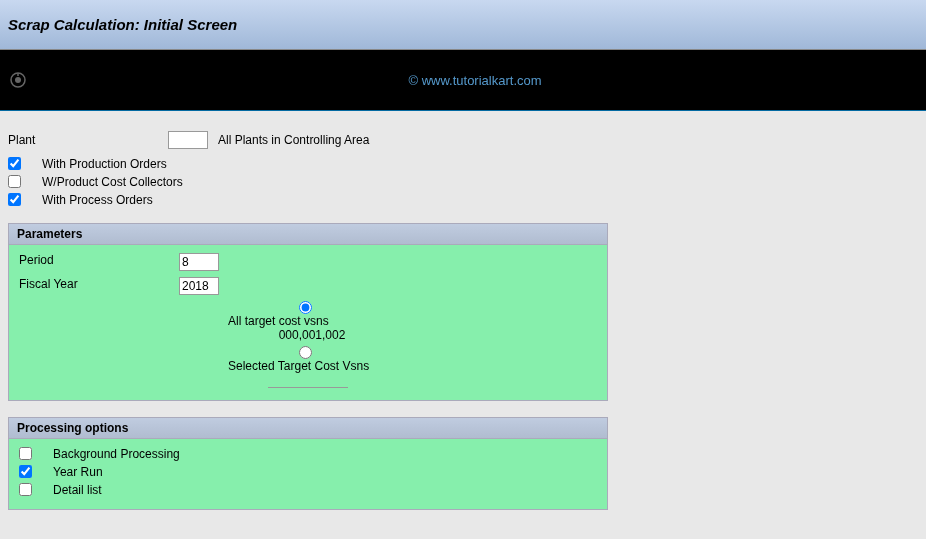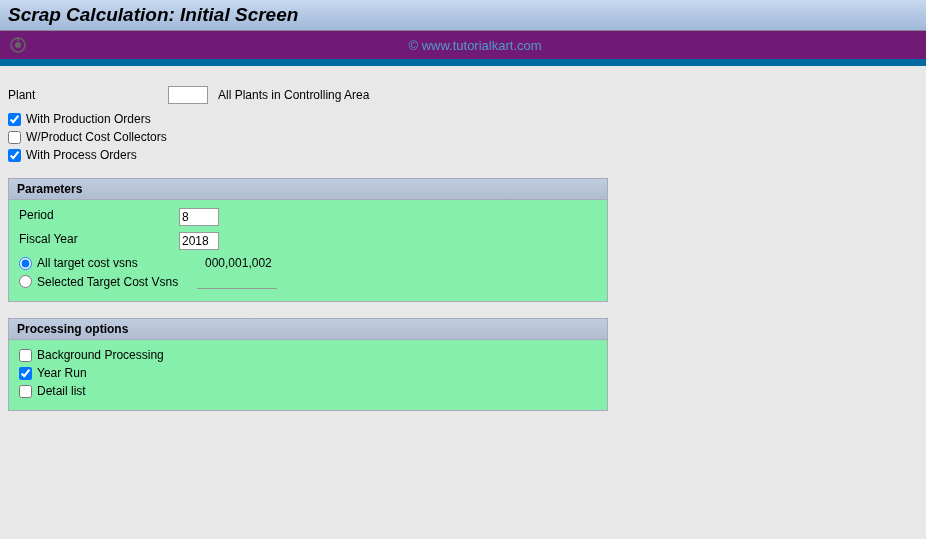--- a/index.html
+++ b/index.html
@@ -4,32 +4,32 @@
   <style>
     * { box-sizing: border-box; margin: 0; padding: 0; }
     body {
       font-family: Arial, sans-serif;
       font-size: 12px;
       background: #e8e8e8;
       color: #000;
     }
     .title-bar {
       background: linear-gradient(to bottom, #c8d8f0, #a0b8d8);
-      padding: 4px 8px;
-      font-size: 19px;
+      padding: 16px 8px;
+      font-size: 15px;
       font-weight: bold;
       font-style: italic;
       border-bottom: 1px solid #888;
     }
     .toolbar {
-      background: #701a75;
-      padding: 4px 8px;
-      display: flex;
-      align-items: center;
-      border-bottom: 7px solid #0369a1;
+      background: #000000;
+      padding: 20px 8px;
+      display: flex;
+      align-items: center;
+      border-bottom: 1px solid #0369a1;
       min-height: 30px;
     }
     .toolbar-icon {
       width: 20px;
       height: 20px;
       display: flex;
       align-items: center;
       justify-content: center;
       cursor: pointer;
       margin-right: 4px;
@@ -59,22 +59,22 @@
       border: 1px solid #999;
       background: #fff;
       margin-right: 10px;
       font-size: 12px;
     }
     .plant-note {
       font-size: 12px;
     }
     .checkbox-row {
       display: flex;
-      align-items: center;
       margin-bottom: 4px;
+      gap: 16px;
     }
     .checkbox-row input[type="checkbox"] {
       margin-right: 5px;
       width: 13px;
       height: 13px;
     }
     .checkbox-label {
       font-size: 12px;
     }
     .section-box {
@@ -107,20 +107,21 @@
       height: 18px;
       border: 1px solid #999;
       background: #fff;
       font-size: 12px;
       padding: 0 2px;
     }
     .radio-row {
       display: flex;
       align-items: center;
       margin-bottom: 4px;
+      flex-direction: column;
     }
     .radio-row input[type="radio"] {
       margin-right: 5px;
       width: 13px;
       height: 13px;
     }
     .radio-label {
       font-size: 12px;
       width: 160px;
     }

